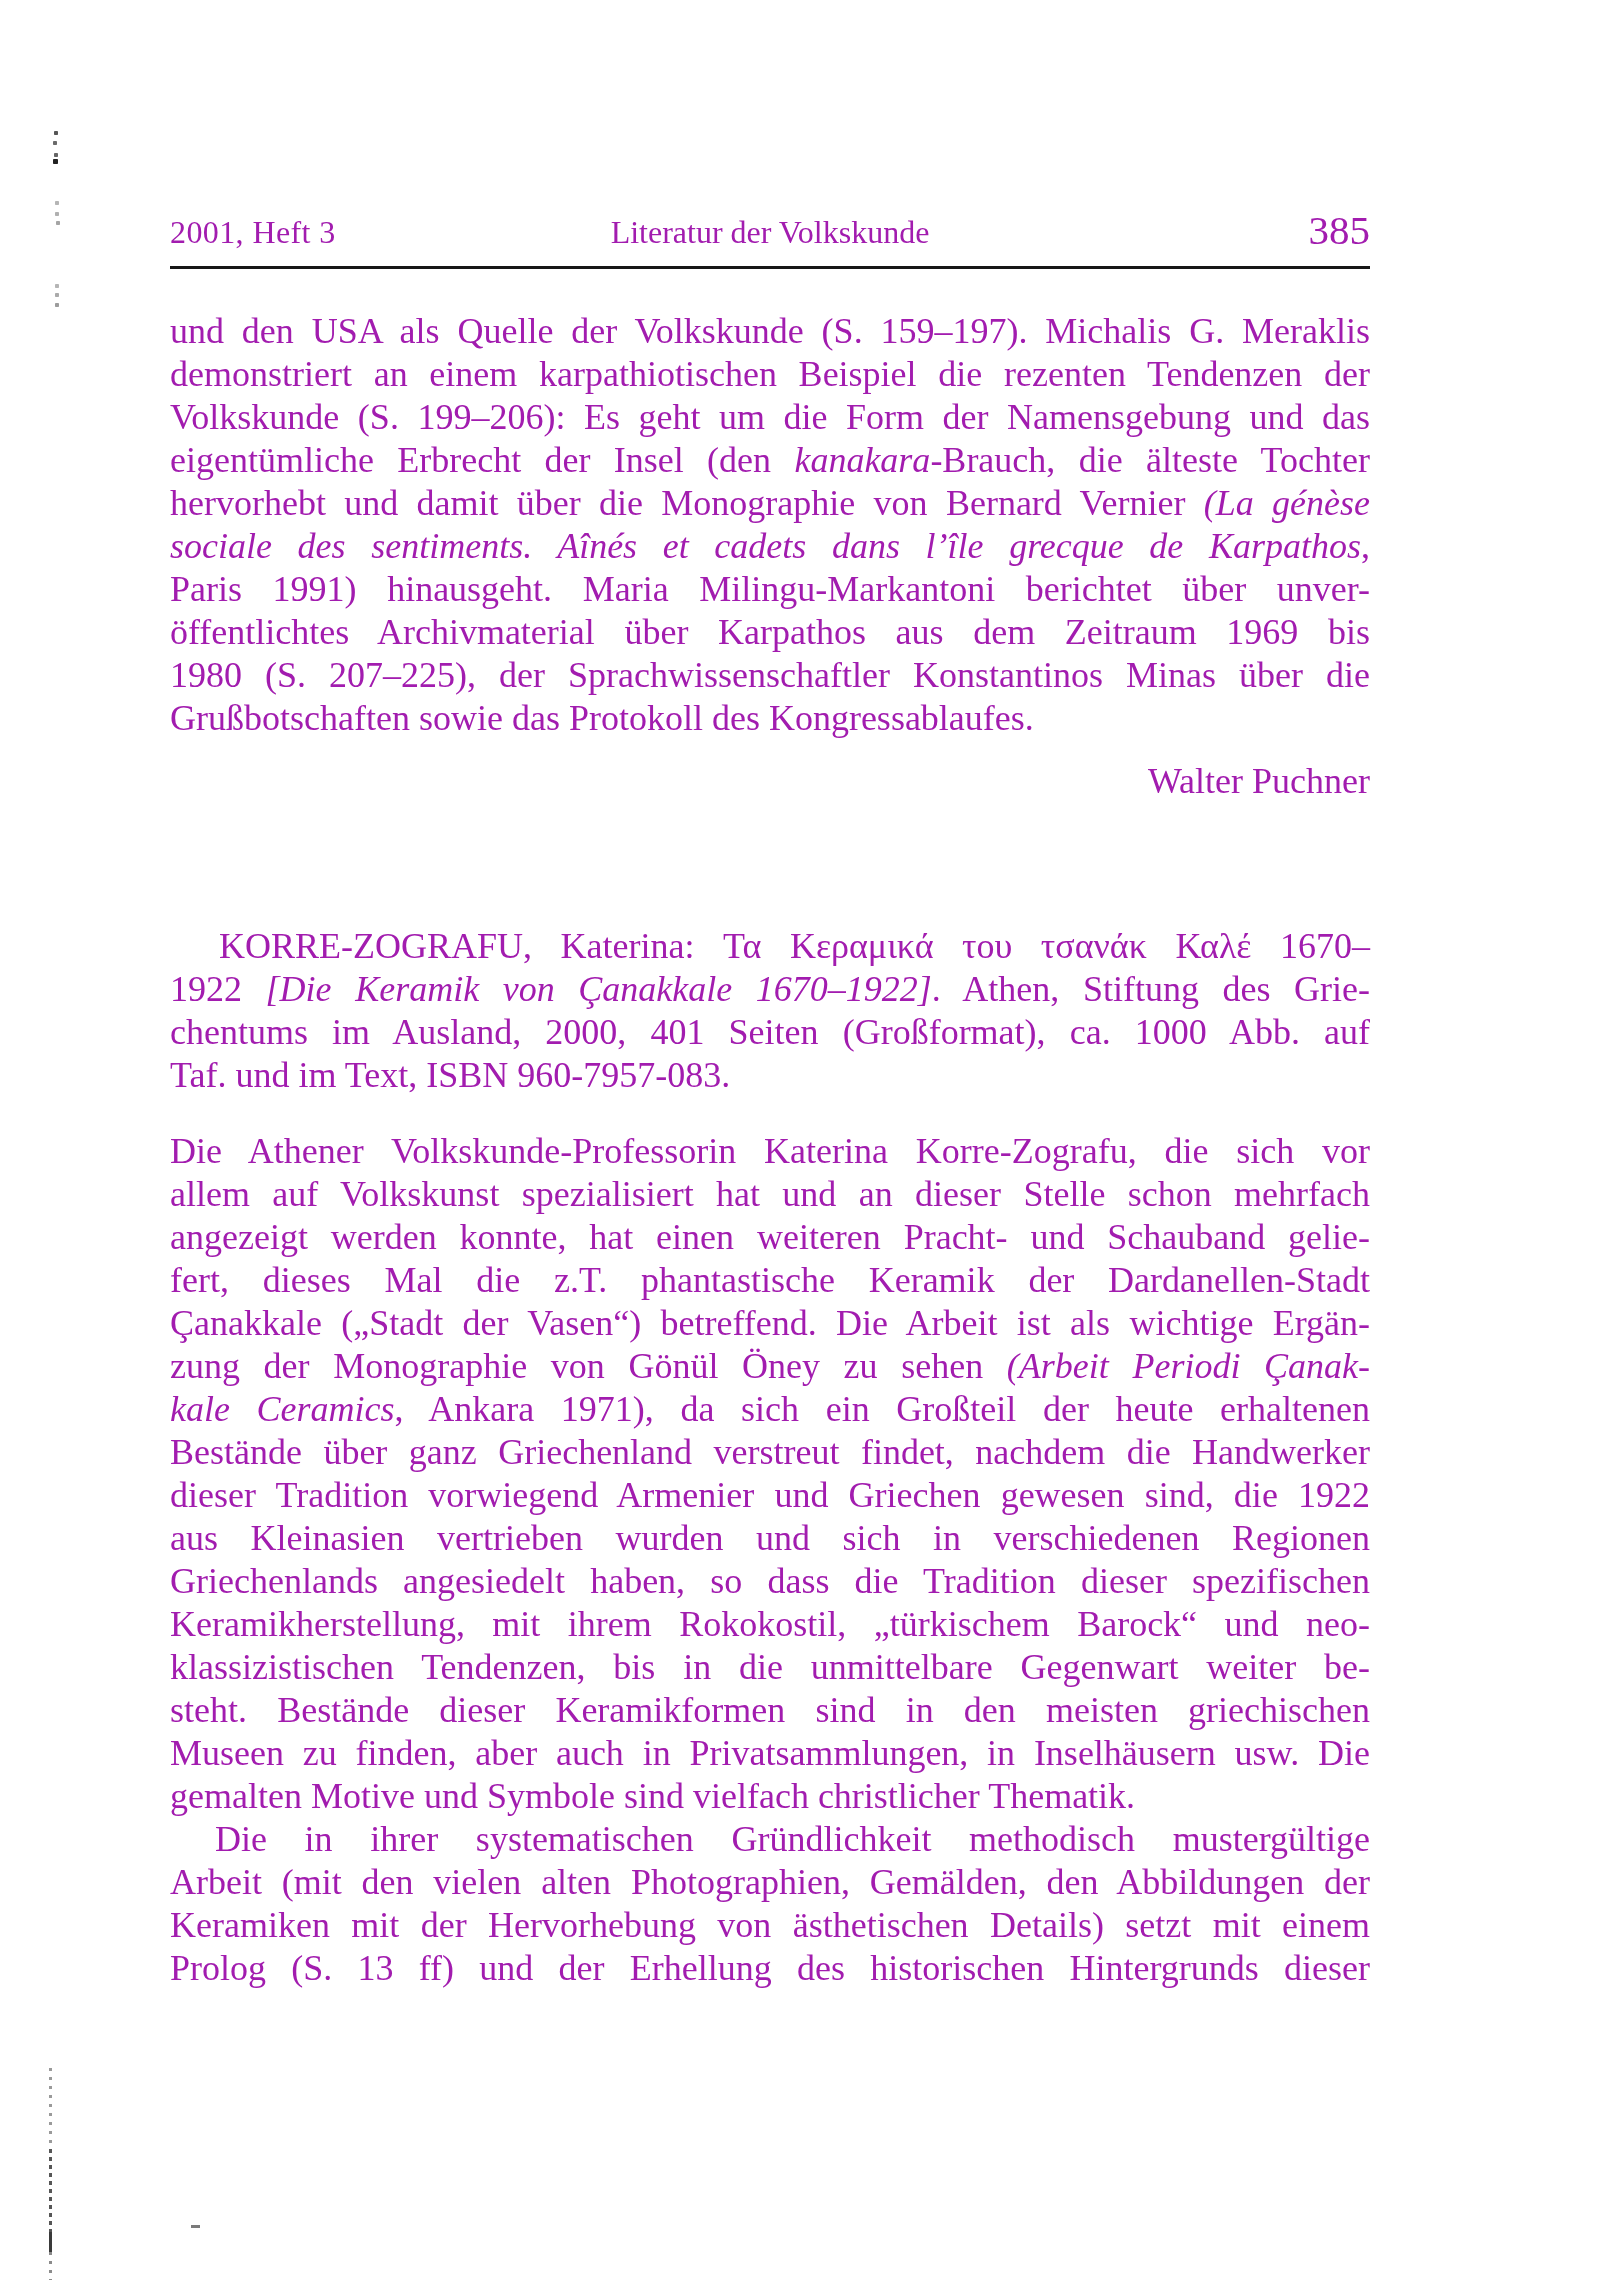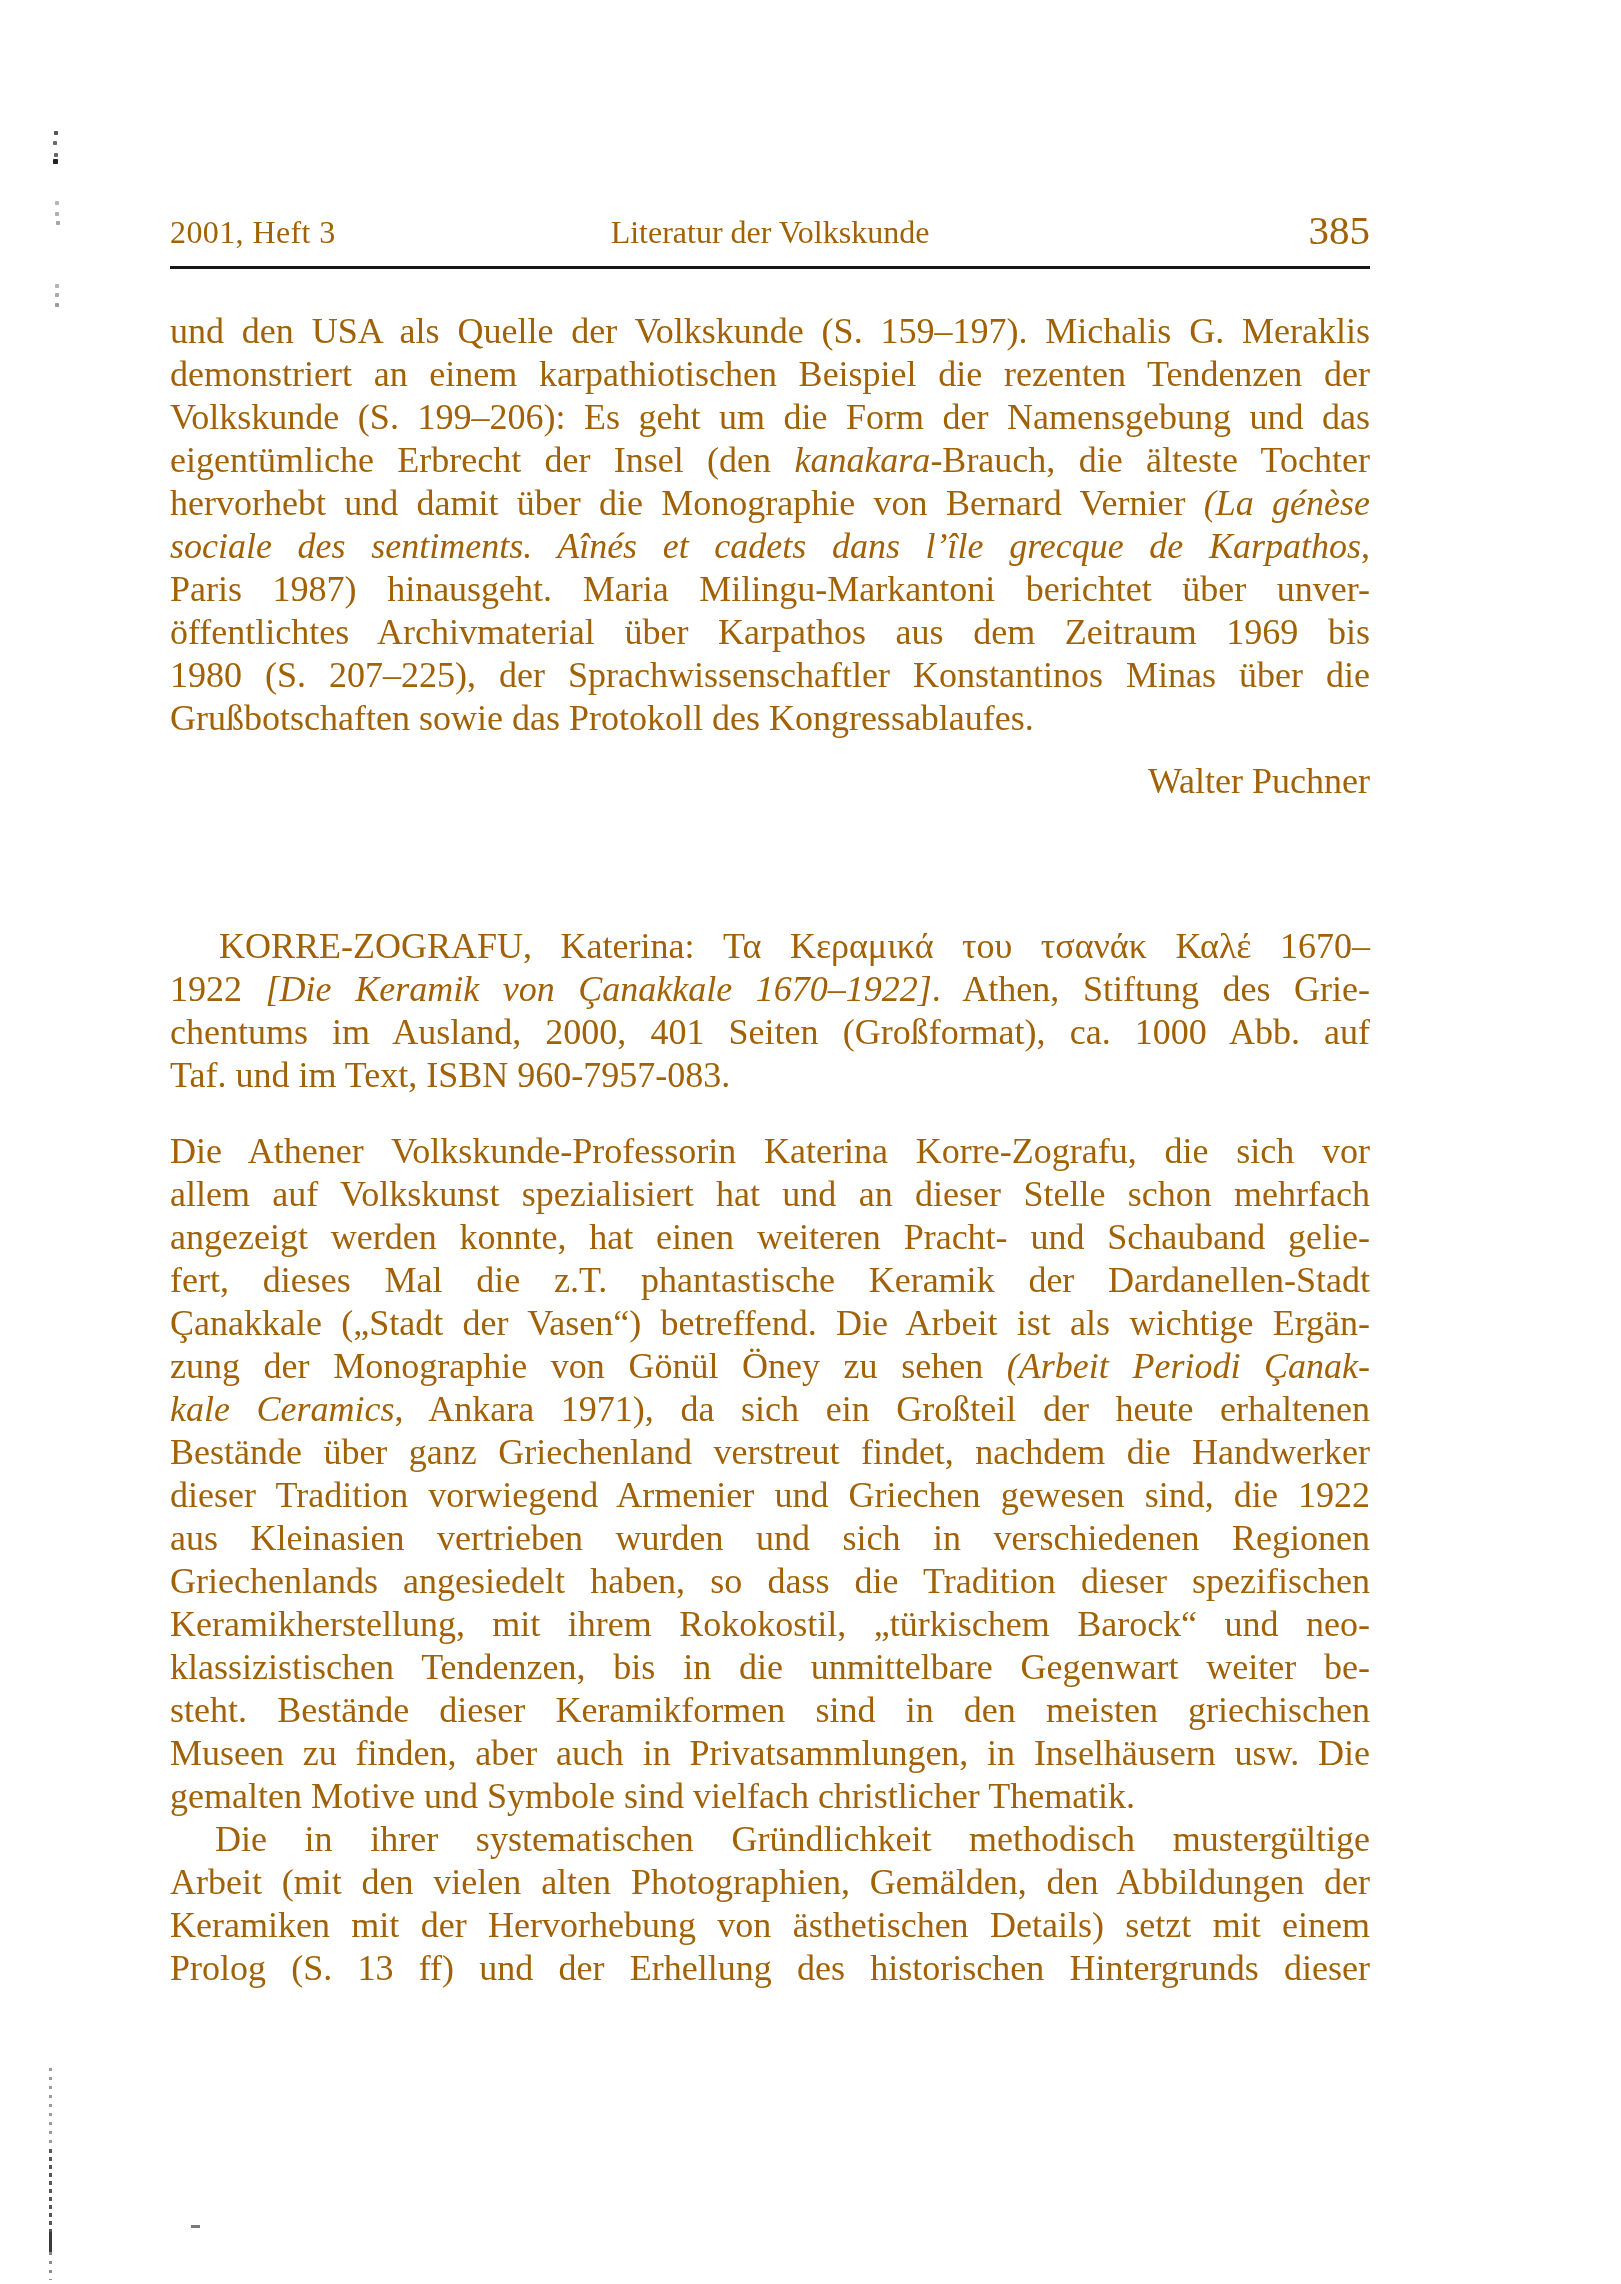--- a/index.html
+++ b/index.html
@@ -2,21 +2,21 @@
 <html style="font-size:13px"><head>
 <meta charset="utf-8">
 <style>
   html,body{margin:0;padding:0;background:#e9e9e9;}
   .page{
     position:relative;
     width:1622px;
     height:2284px;
     background:#ffffff;
     font-family:"Liberation Serif","DejaVu Serif",serif;
-    color:#a16207;
+    color:#a21caf;
     overflow:hidden;
   }
   .content{
     position:absolute;
     left:170px;
     top:199px;
     width:1200px;
   }
   .header{position:relative;height:52px;font-size:32px;}
   .h-left{position:absolute;left:0;bottom:0;letter-spacing:0.4px;}
@@ -70,21 +70,21 @@
     </div>
     <div class="rule"></div>
     <div class="body-text">
         <div class="block">
           <div class="line"><span>und den USA als Quelle der Volkskunde (S. 159–197). Michalis G. Meraklis</span></div>
           <div class="line"><span>demonstriert an einem karpathiotischen Beispiel die rezenten Tendenzen der</span></div>
           <div class="line"><span>Volkskunde (S. 199–206): Es geht um die Form der Namensgebung und das</span></div>
           <div class="line"><span>eigentümliche Erbrecht der Insel (den </span><span class="it">kanakara</span><span>-Brauch, die älteste Tochter</span></div>
           <div class="line"><span>hervorhebt und damit über die Monographie von Bernard Vernier </span><span class="it">(La génèse</span></div>
           <div class="line"><span class="it">sociale des sentiments. Aînés et cadets dans l’île grecque de Karpathos</span><span>,</span></div>
-          <div class="line"><span>Paris 1987) hinausgeht. Maria Milingu-Markantoni berichtet über unver-</span></div>
+          <div class="line"><span>Paris 1991) hinausgeht. Maria Milingu-Markantoni berichtet über unver-</span></div>
           <div class="line"><span>öffentlichtes Archivmaterial über Karpathos aus dem Zeitraum 1969 bis</span></div>
           <div class="line"><span>1980 (S. 207–225), der Sprachwissenschaftler Konstantinos Minas über die</span></div>
           <div class="line last"><span>Grußbotschaften sowie das Protokoll des Kongressablaufes.</span></div>
         </div>
         <div class="block" style="margin-top: 20px;">
           <div class="line last right"><span>Walter Puchner</span></div>
         </div>
         <div class="block" style="margin-top: 122px;">
           <div class="line" style="text-indent: 49px;"><span>KORRE-ZOGRAFU, Katerina: Τα Κεραμικά του τσανάκ Καλέ 1670–</span></div>
           <div class="line"><span>1922 </span><span class="it">[Die Keramik von Çanakkale 1670–1922]</span><span>. Athen, Stiftung des Grie-</span></div>

